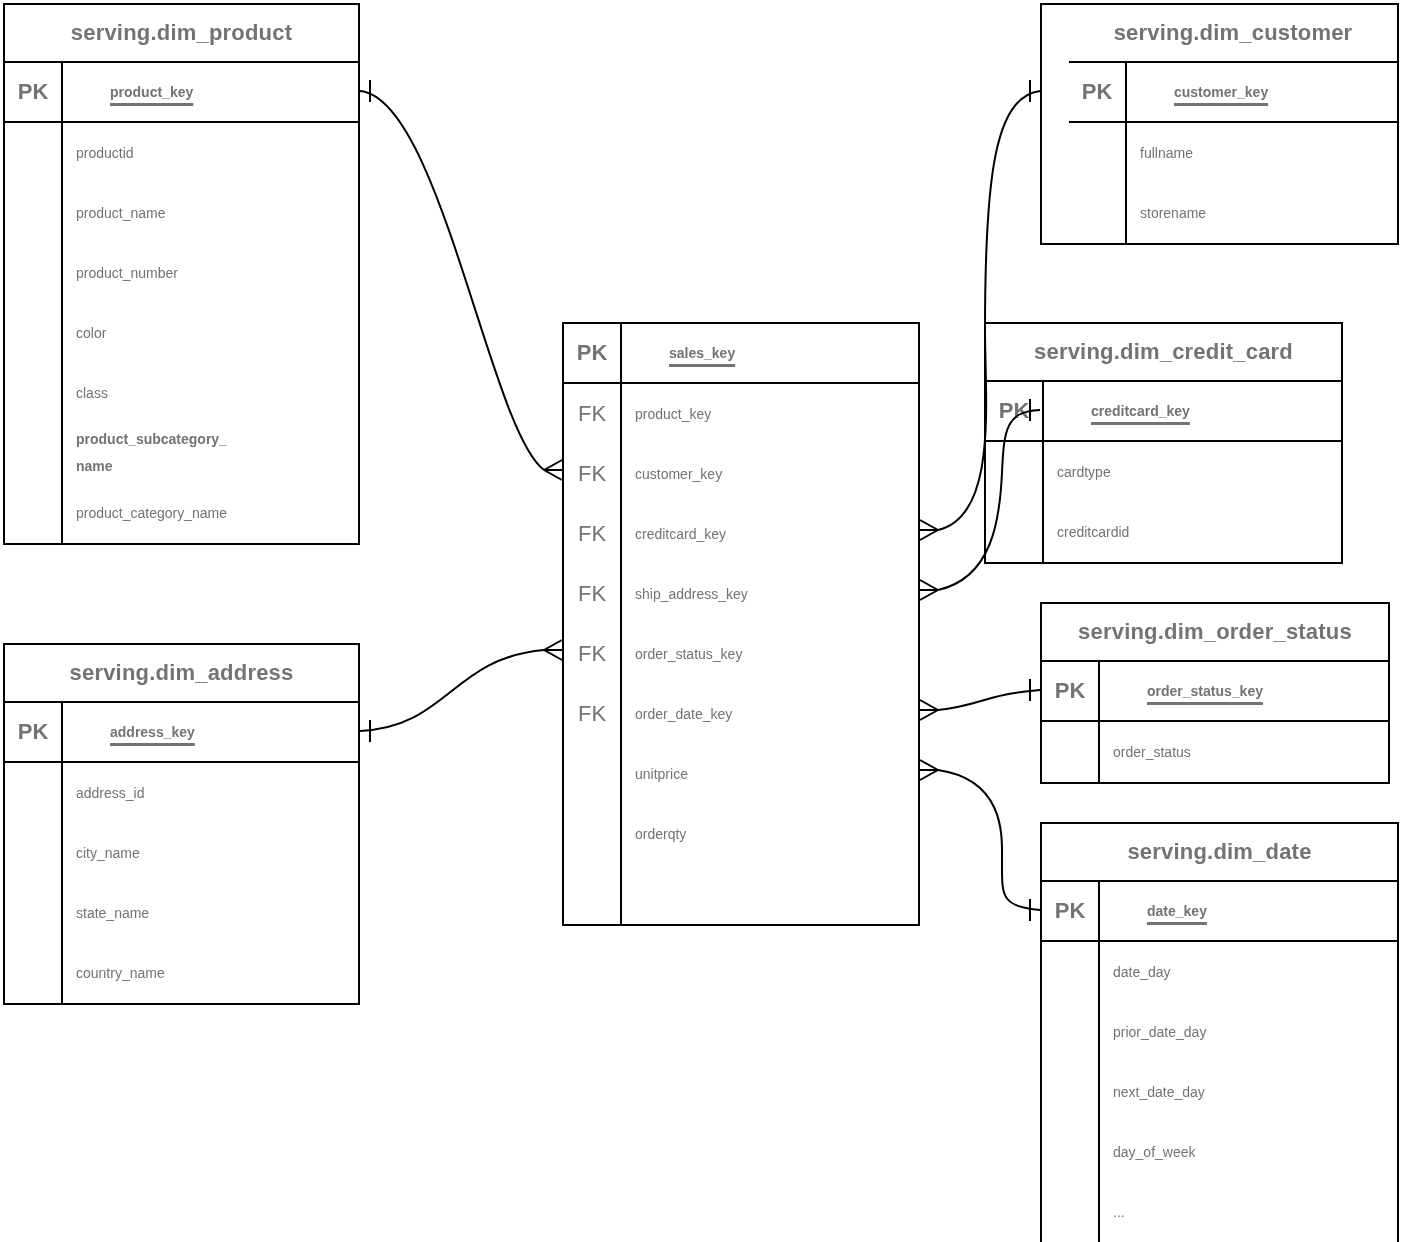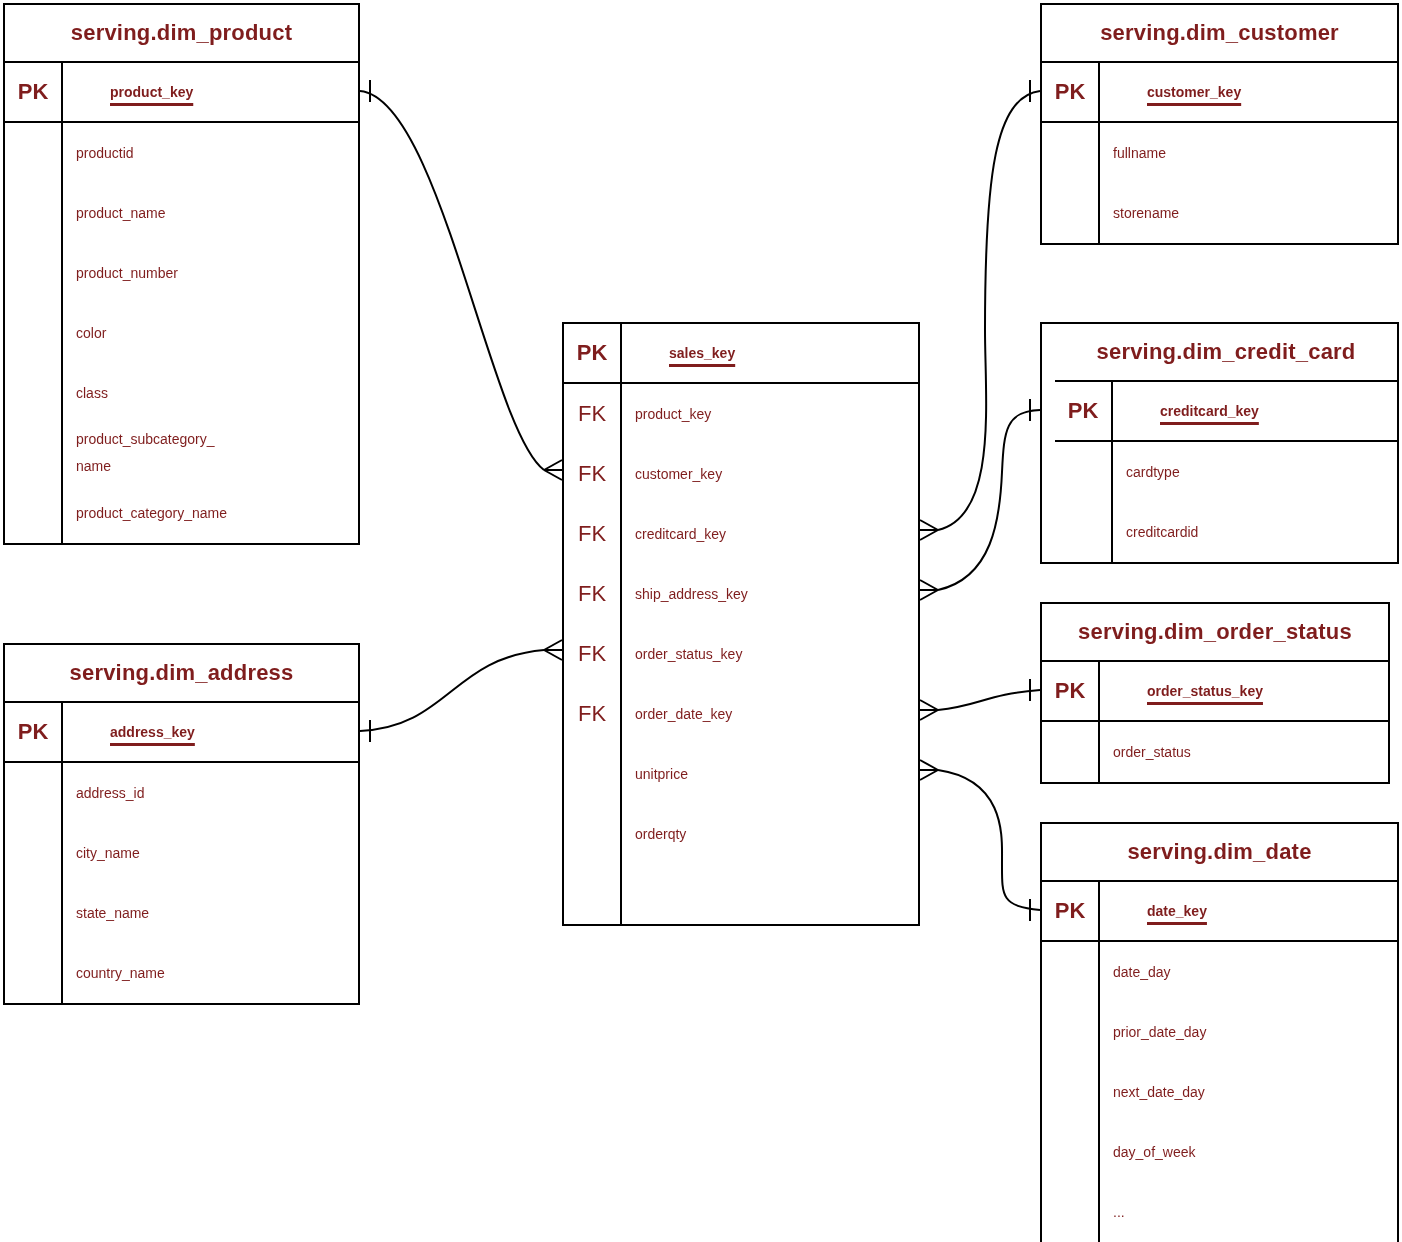--- a/index.html
+++ b/index.html
@@ -2,21 +2,21 @@
 <html><head>
 <meta charset="utf-8">
 <style>
   html, body { margin: 0; padding: 0; background: #ffffff; }
   .canvas {
     position: relative;
     width: 1402px;
     height: 1242px;
     background: #ffffff;
     font-family: "Liberation Sans", sans-serif;
-    color: #7f1d1d;
+    color: #737373;
     overflow: hidden;
   }
   #relations {
     position: absolute;
     left: 0; top: 0;
     width: 1402px; height: 1242px;
   }
   .etable {
     position: absolute;
     box-sizing: border-box;
@@ -107,21 +107,21 @@
   </div>
           <div class="t-row">
     <div class="t-tag"></div>
     <div class="t-field">
       <span class="field-label">class</span>
     </div>
   </div>
           <div class="t-row">
     <div class="t-tag"></div>
     <div class="t-field">
-      <span class="field-label" style="white-space: pre-line;">product_subcategory_
+      <span class="field-label" style="white-space: pre-line; font-weight: bold;">product_subcategory_
 name</span>
     </div>
   </div>
           <div class="t-row">
     <div class="t-tag"></div>
     <div class="t-field">
       <span class="field-label">product_category_name</span>
     </div>
   </div>
         </div>
@@ -215,21 +215,21 @@
     <div class="t-tag"></div>
     <div class="t-field">
       <span class="field-label">orderqty</span>
     </div>
   </div>
           <div class="t-row">
     <div class="t-tag"></div>
   </div>
         </div>
   </div>
-      <div class="etable" style="left: 1040px; top: 3px; width: 359px;">
+      <div class="etable" style="left: 1040px; top: 3px; width: 359px; padding-left: 27px;">
     <div class="t-title">serving.dim_customer</div>
     <div class="t-rows">
           <div class="t-row key">
     <div class="t-tag">PK</div>
     <div class="t-field">
       <span class="field-label key-name">customer_key</span>
     </div>
   </div>
           <div class="t-row">
     <div class="t-tag"></div>
@@ -238,21 +238,21 @@
     </div>
   </div>
           <div class="t-row">
     <div class="t-tag"></div>
     <div class="t-field">
       <span class="field-label">storename</span>
     </div>
   </div>
         </div>
   </div>
-      <div class="etable" style="left: 1040px; top: 322px; width: 359px; padding-left: 13px;">
+      <div class="etable" style="left: 984px; top: 322px; width: 359px;">
     <div class="t-title">serving.dim_credit_card</div>
     <div class="t-rows">
           <div class="t-row key">
     <div class="t-tag">PK</div>
     <div class="t-field">
       <span class="field-label key-name">creditcard_key</span>
     </div>
   </div>
           <div class="t-row">
     <div class="t-tag"></div>

